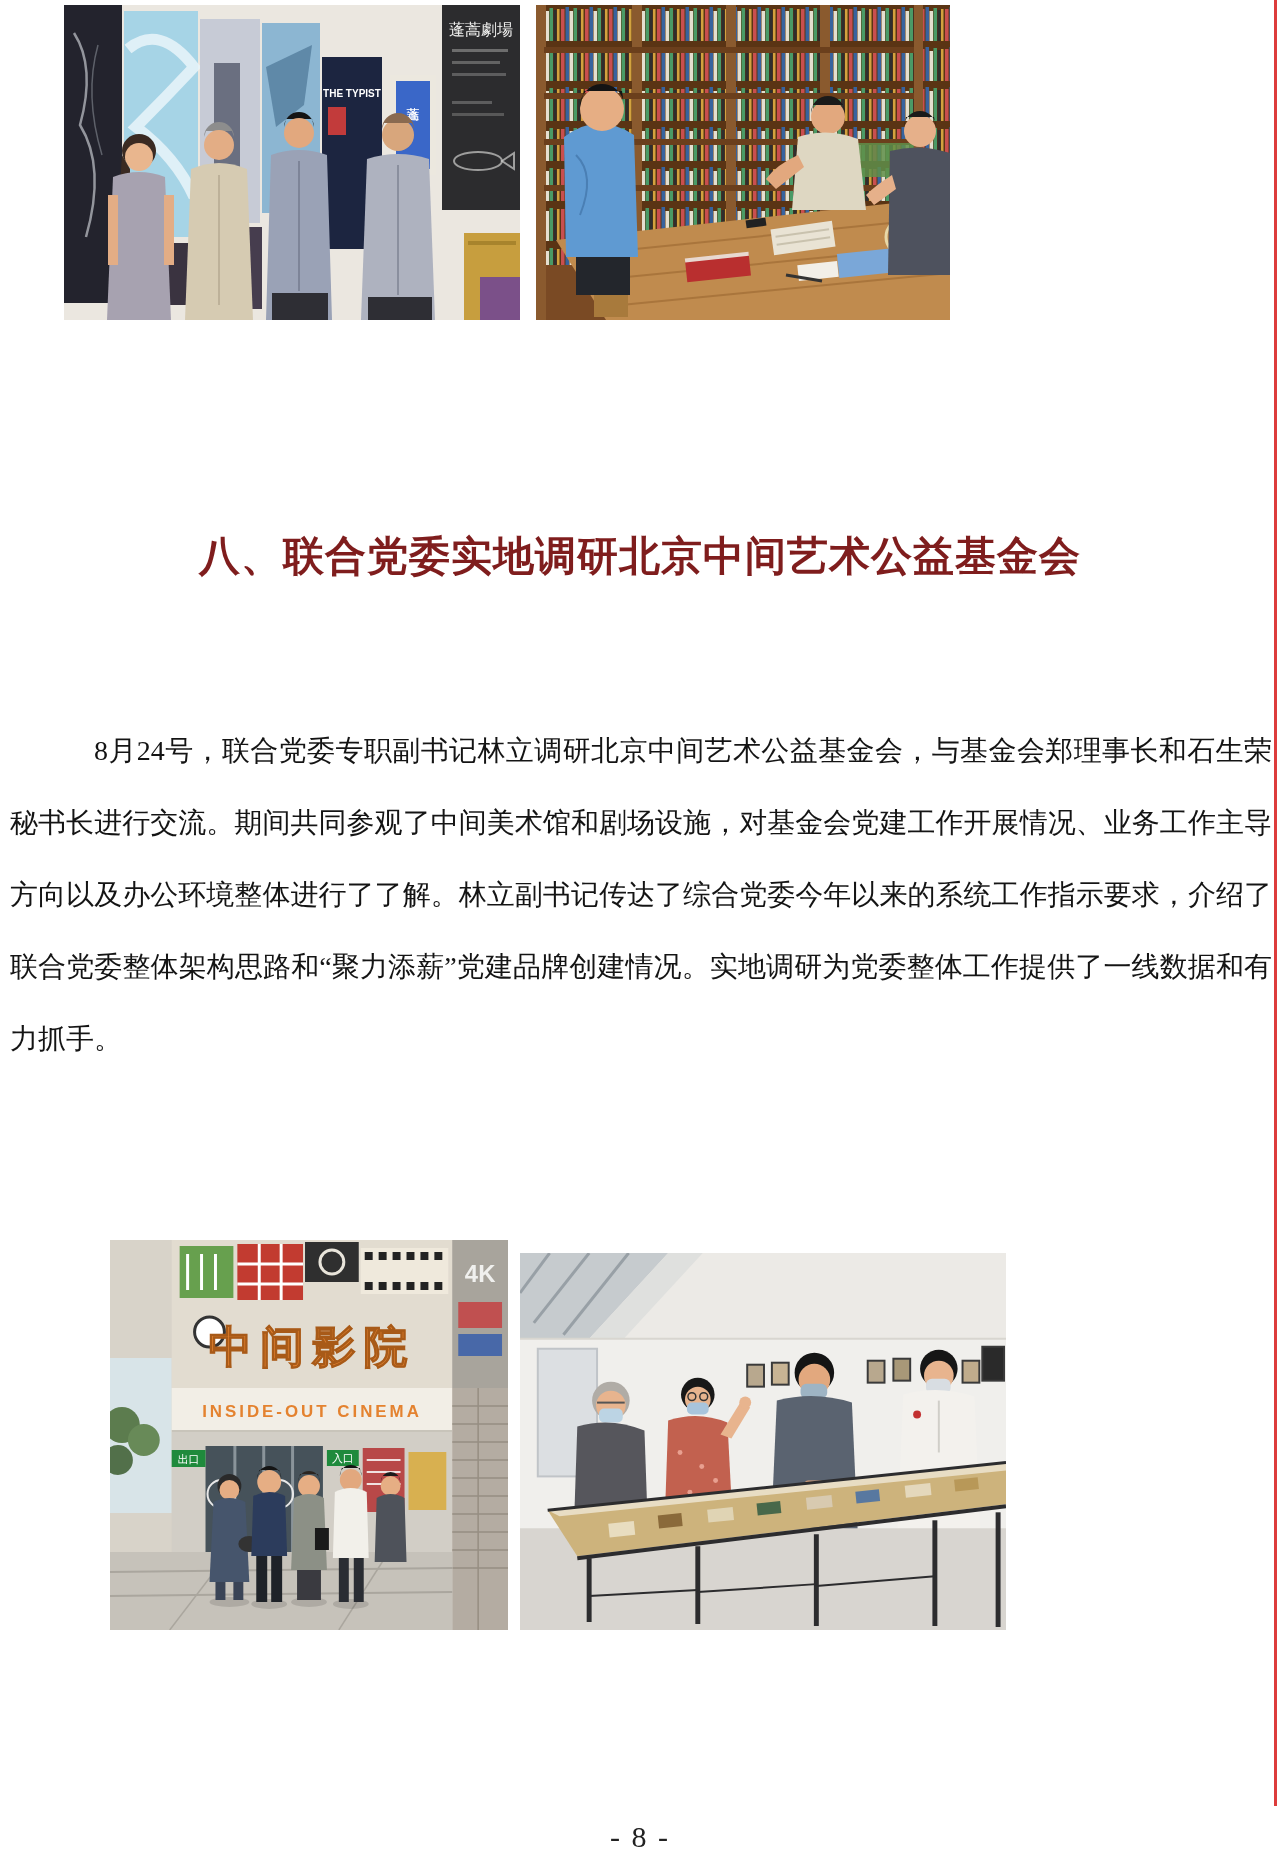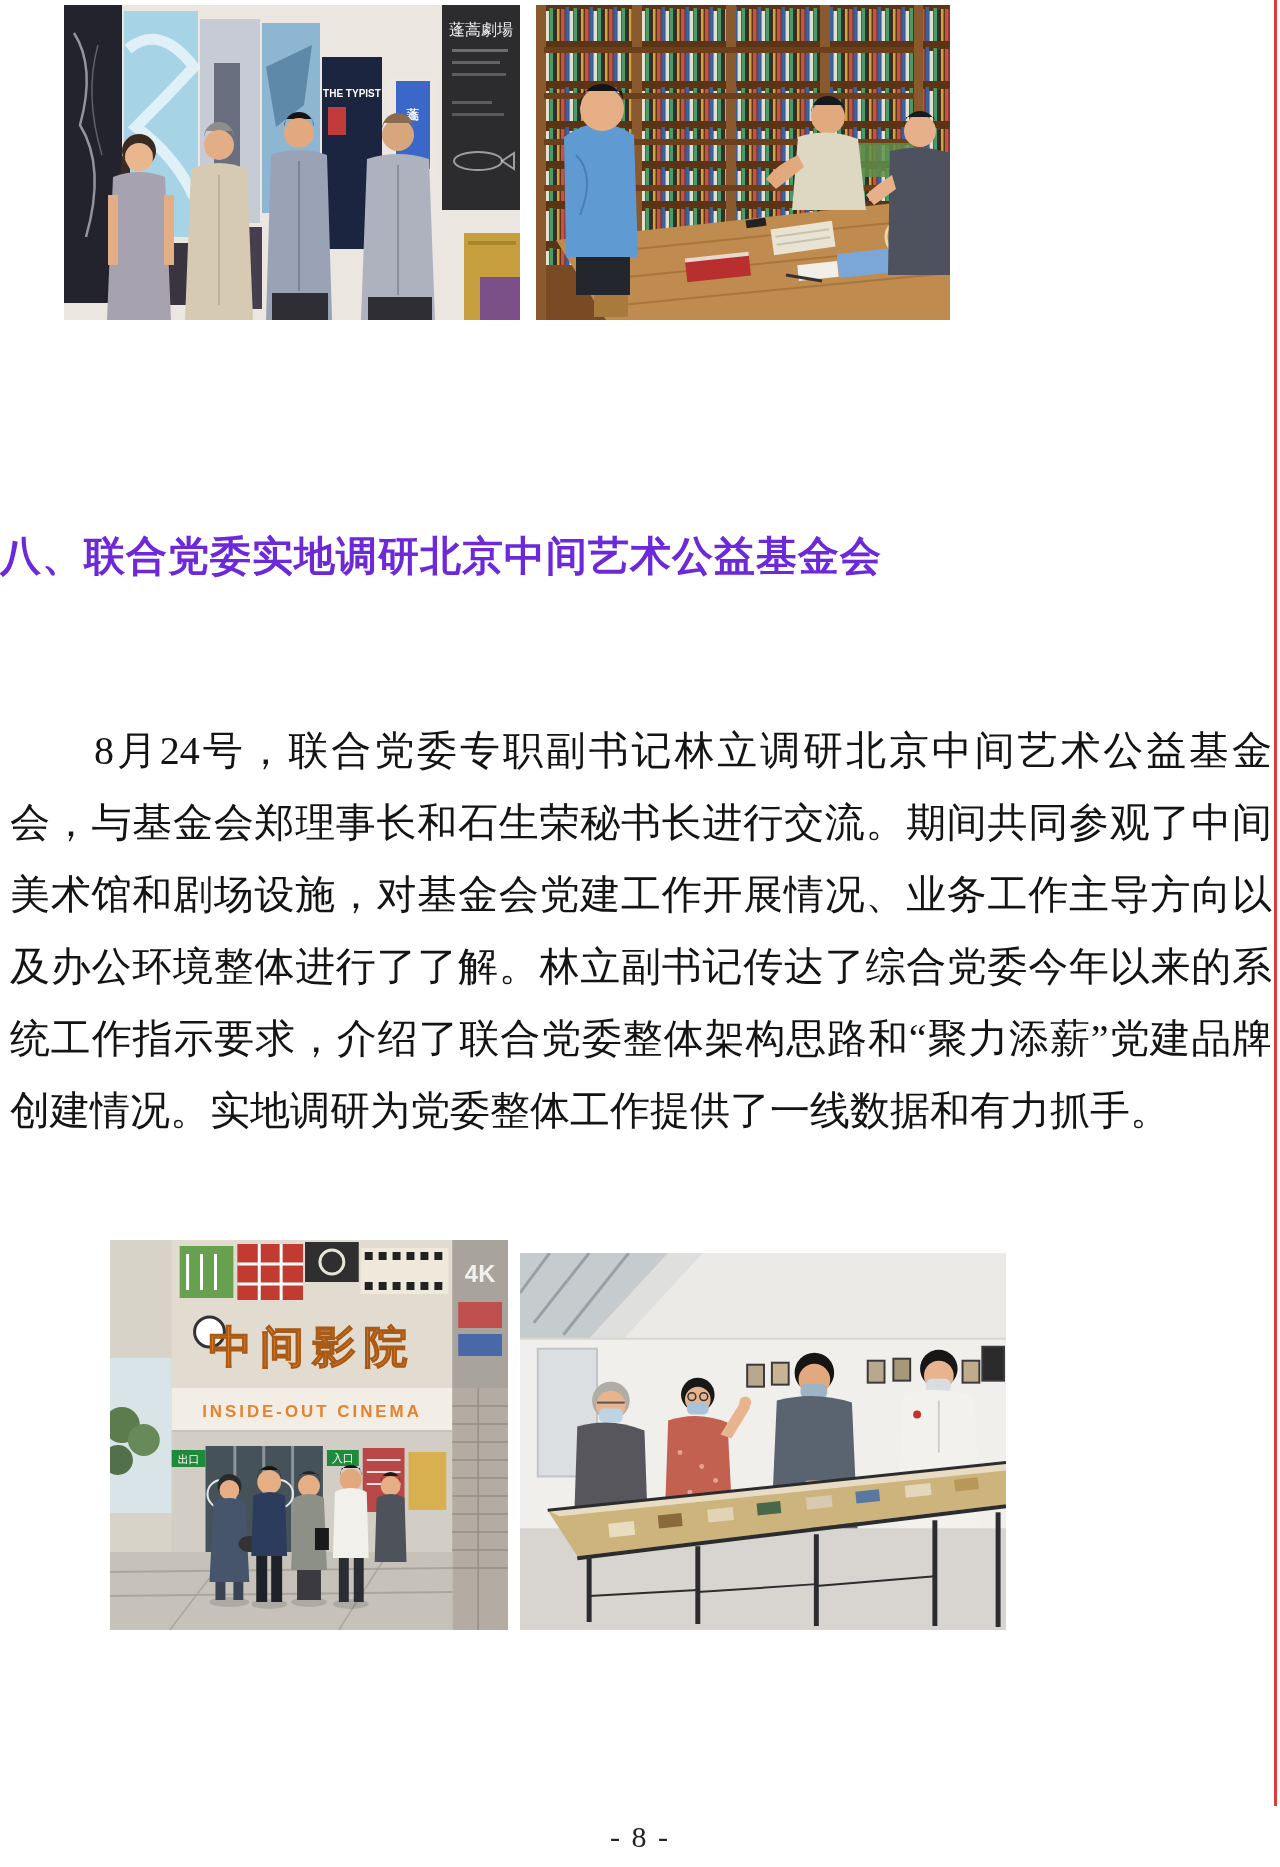--- a/index.html
+++ b/index.html
@@ -10,27 +10,27 @@
     font-family:"Liberation Serif","DejaVu Serif",serif; color:#111;
   }
   .photo { position:absolute; overflow:hidden; background:#ddd; }
   .photo svg { display:block; width:100%; height:100%; }
   #photo-top-left     { left:64px;  top:5px;    width:456px; height:315px; }
   #photo-top-right    { left:536px; top:5px;    width:414px; height:315px; }
   #photo-bottom-left  { left:110px; top:1240px; width:398px; height:390px; }
   #photo-bottom-right { left:520px; top:1253px; width:486px; height:377px; }
   .heading {
     position:absolute; top:528px; left:0; width:100%;
-    text-align:left; font-family:Liberation Sans, sans-serif;
-    font-weight:bold; font-size:41px; line-height:56px; color:#6d28d9;
+    text-align:center; font-family:Liberation Sans, sans-serif;
+    font-weight:bold; font-size:41px; line-height:56px; color:#7f1d1d;
     letter-spacing:1px;
   }
   .body-text {
     position:absolute; top:715px; left:10px; width:1262px;
-    font-size:40px; line-height:72px; text-align:justify;
+    font-size:28px; line-height:72px; text-align:justify;
     text-indent:84px; color:#141414;
   }
   .footer {
     position:absolute; top:1820px; left:0; width:100%;
     text-align:center; font-size:30px; color:#222; letter-spacing:2px;
   }
   .red-line {
     position:absolute; left:1274px; top:0; width:3px; height:1806px;
   }
 </style>

